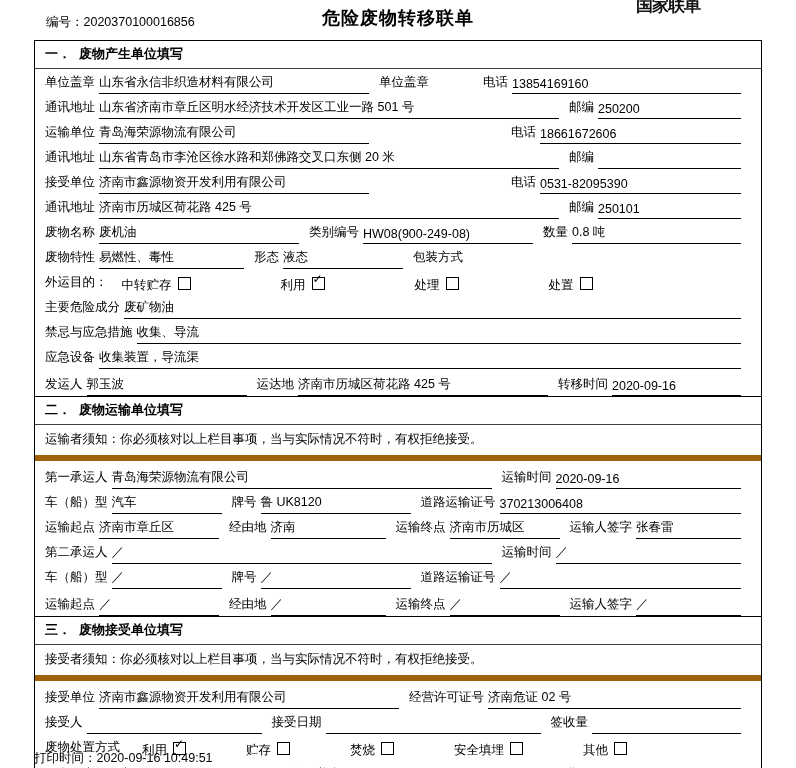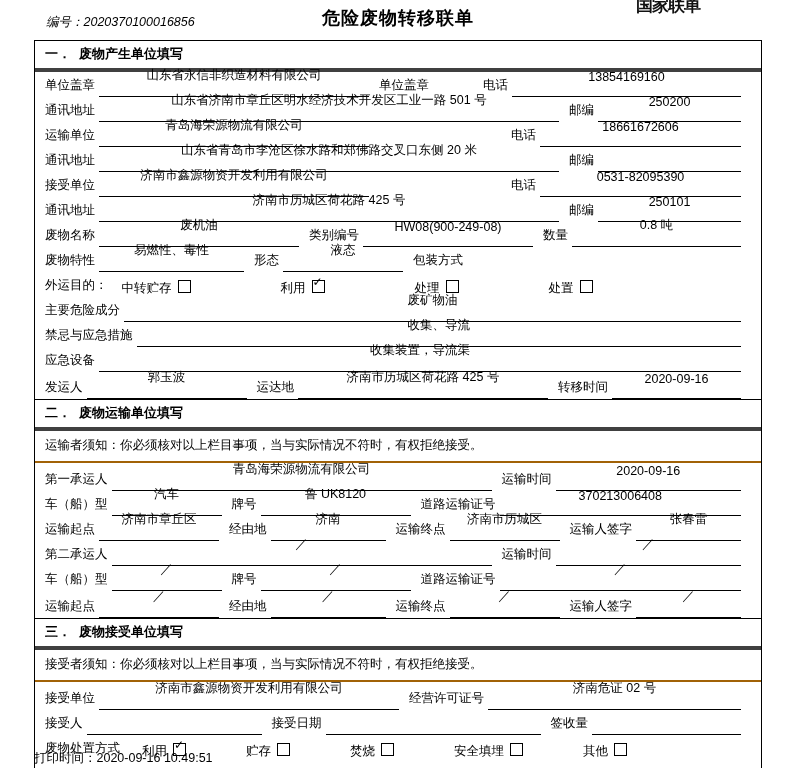--- a/index.html
+++ b/index.html
@@ -26,21 +26,20 @@
   .top-row {
     position: relative;
     height: 34px;
   }
   .doc-no {
     position: absolute;
     left: 46px;
     top: 14px;
     font-size: 12.5px;
     white-space: nowrap;
-    font-style: italic;
   }
   .doc-title {
     position: absolute;
     left: 0;
     right: 0;
     top: 6px;
     text-align: center;
     font-size: 18px;
     font-weight: bold;
     letter-spacing: 1px;
@@ -57,50 +56,49 @@
 
   .frame {
     position: absolute;
     left: 34px;
     top: 40px;
     width: 728px;
     border: 1px solid #000;
     box-sizing: border-box;
   }
   .section-head {
-    border-bottom: 4px solid #404040;
+    border-bottom: 1px solid #404040;
     padding: 4px 8px 5px 10px;
     font-weight: bold;
     font-size: 13px;
   }
   .section-head .num { margin-right: 8px; }
   .notice {
-    border-bottom: 2px solid #a16207;
+    border-bottom: 6px solid #a16207;
     padding: 6px 8px 7px 10px;
     font-size: 12.5px;
   }
   .rows { }
   .row {
     display: flex;
     align-items: flex-end;
     padding: 0 10px;
     height: 25px;
     box-sizing: border-box;
   }
   .lbl {
     white-space: nowrap;
     font-size: 12.5px;
     padding-bottom: 3px;
   }
   .fill {
     flex: 0 0 auto;
     border-bottom: 1px solid #000;
-    text-align: center;
-    font-size: 12.5px;
-    padding-bottom: 12px;
+    font-size: 12.5px;
+    padding-bottom: 2px;
     margin-left: 4px;
     margin-right: 10px;
     min-height: 15px;
     box-sizing: border-box;
   }
   .fill.grow { flex: 1 1 auto; }
   .gap { width: 14px; flex: 0 0 auto; }
   .sep-line {
     border-top: 1px solid #000;
   }

